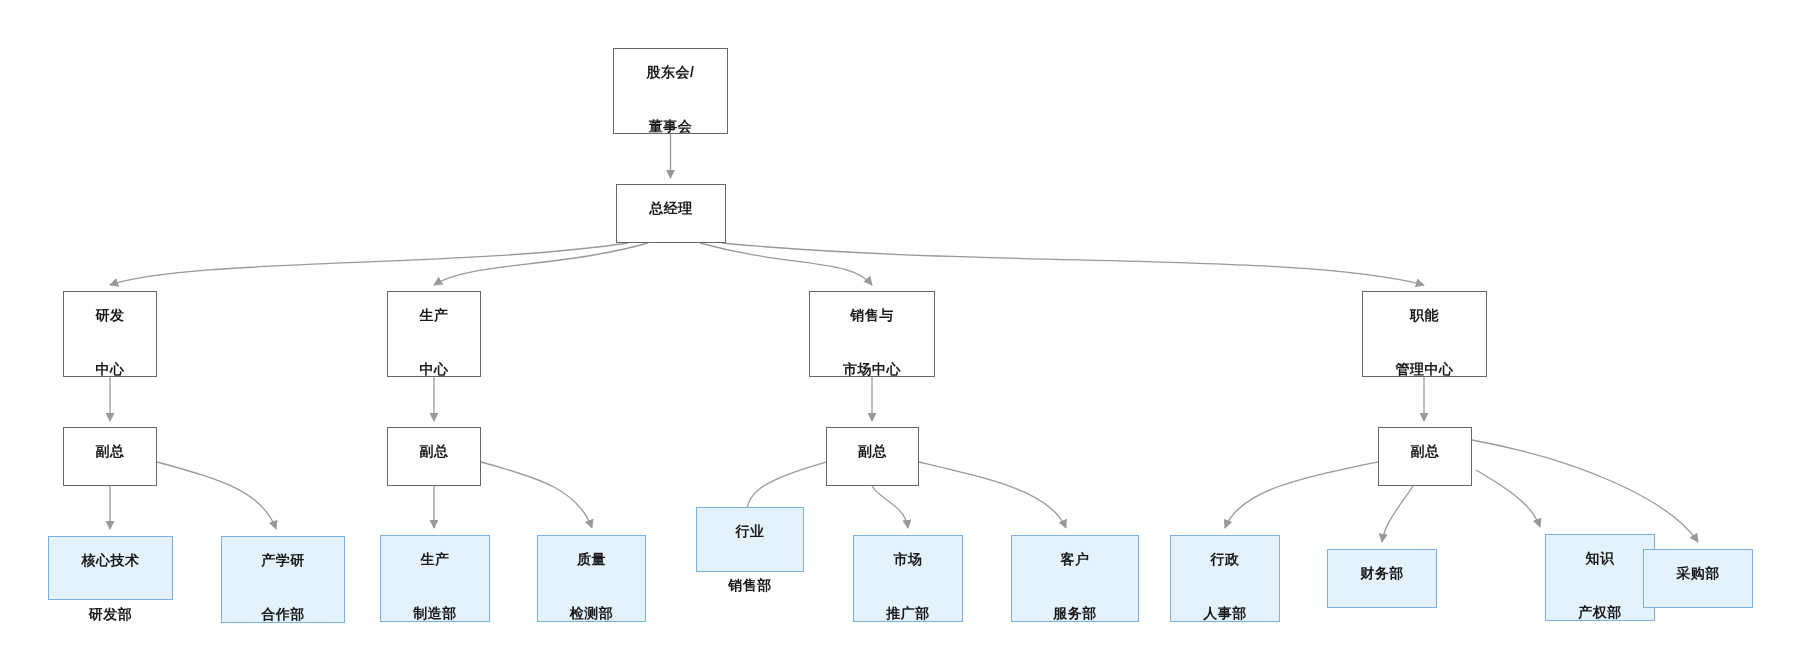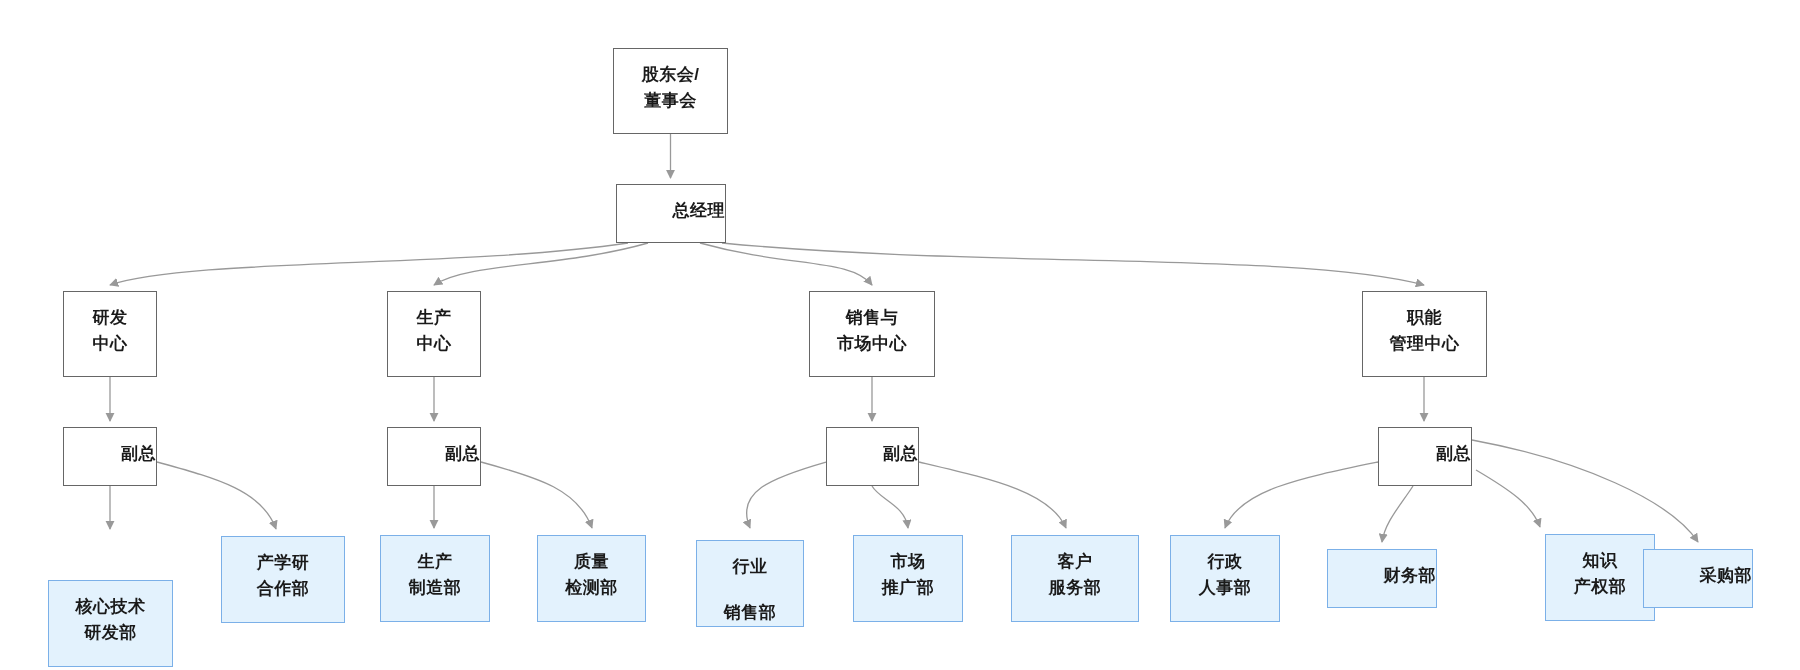--- a/index.html
+++ b/index.html
@@ -24,42 +24,42 @@
     pointer-events: none;
   }
   .node {
     position: absolute;
     box-sizing: border-box;
     display: flex;
     flex-direction: column;
     align-items: center;
     justify-content: flex-start;
     text-align: center;
-    font-size: 17px;
+    font-size: 14px;
     font-weight: bold;
     line-height: 1.55;
     color: #1a1a1a;
     letter-spacing: 0.5px;
     padding-top: 13px;
+    gap: 32px;
   }
   .node.plain {
     background: #ffffff;
     border: 1.4px solid #666666;
   }
   .node.leaf {
     background: #e3f2fd;
     border: 1.4px solid #7bb0e8;
   }
   .node .line {
     display: block;
     white-space: nowrap;
   }
   .node.single {
     justify-content: flex-start;
-    align-items: flex-end;
   }
 </style>
 </head>
 <body>
 
 <div id="canvas">
   <svg class="edges" viewBox="0 0 1800 670" xmlns="http://www.w3.org/2000/svg">
     <defs>
       <marker id="arrow" viewBox="0 0 10 10" refX="9" refY="5" markerWidth="7" markerHeight="7" orient="auto-start-reverse">
         <path d="M 0 0 L 10 5 L 0 10 z" fill="#999999"></path>
@@ -117,37 +117,37 @@
       </div>
       <div class="node plain single" style="left: 387px; top: 427px; width: 94px; height: 59px;">
         <span class="line">副总</span>
       </div>
       <div class="node plain single" style="left: 826px; top: 427px; width: 93px; height: 59px;">
         <span class="line">副总</span>
       </div>
       <div class="node plain single" style="left: 1378px; top: 427px; width: 94px; height: 59px;">
         <span class="line">副总</span>
       </div>
-      <div class="node leaf" style="left: 48px; top: 536px; width: 125px; height: 87px; margin-top: 44px;">
+      <div class="node leaf" style="left: 48px; top: 536px; width: 125px; height: 64px;">
         <span class="line">核心技术</span>
         <span class="line">研发部</span>
       </div>
       <div class="node leaf" style="left: 221px; top: 536px; width: 124px; height: 87px;">
         <span class="line">产学研</span>
         <span class="line">合作部</span>
       </div>
       <div class="node leaf" style="left: 380px; top: 535px; width: 110px; height: 87px;">
         <span class="line">生产</span>
         <span class="line">制造部</span>
       </div>
       <div class="node leaf" style="left: 537px; top: 535px; width: 109px; height: 87px;">
         <span class="line">质量</span>
         <span class="line">检测部</span>
       </div>
-      <div class="node leaf" style="left: 696px; top: 540px; width: 108px; height: 87px; justify-content: space-between;">
+      <div class="node leaf" style="left: 696px; top: 507px; width: 108px; height: 65px; justify-content: space-between;">
         <span class="line">行业</span>
         <span class="line">销售部</span>
       </div>
       <div class="node leaf" style="left: 853px; top: 535px; width: 110px; height: 87px;">
         <span class="line">市场</span>
         <span class="line">推广部</span>
       </div>
       <div class="node leaf" style="left: 1011px; top: 535px; width: 128px; height: 87px;">
         <span class="line">客户</span>
         <span class="line">服务部</span>

